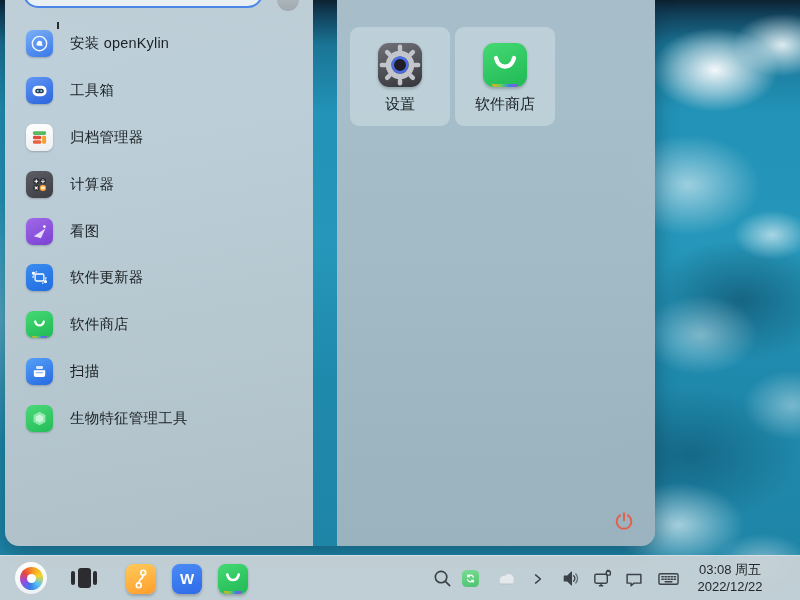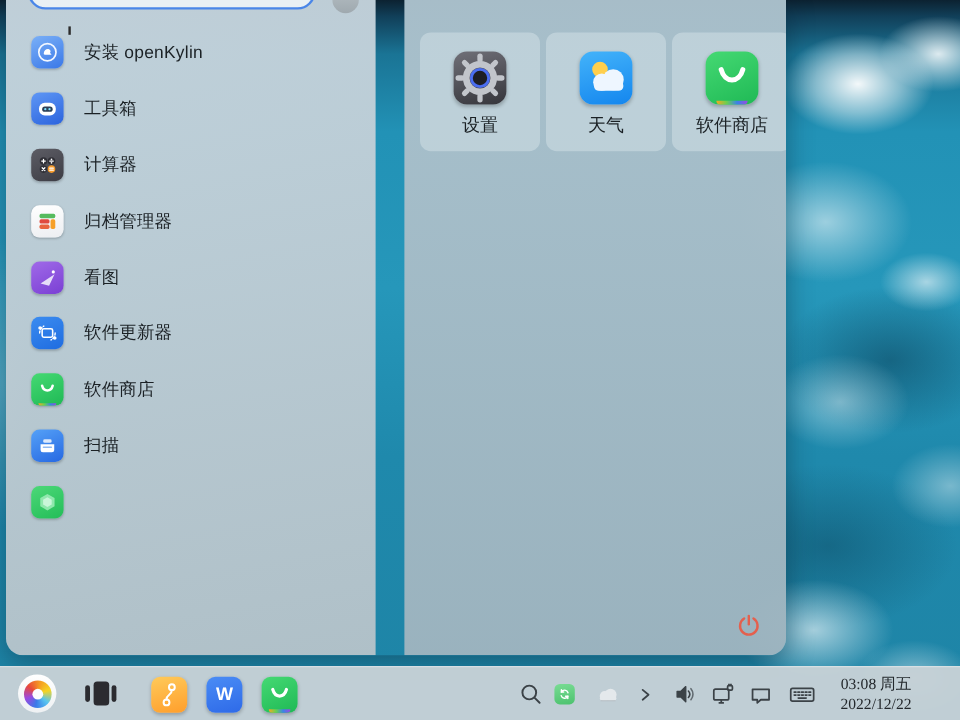--- a/index.html
+++ b/index.html
@@ -99,21 +99,21 @@
   .tb-files { left:126px; background:linear-gradient(165deg,#ffca5a,#ff9e2c); }
   .tb-wps   { left:172px; background:linear-gradient(165deg,#4a8cf5,#2e6ae8);
     color:#fff; font-weight:bold; font-size:15px; }
   .tb-store { left:218px; background:linear-gradient(155deg,#45d973,#1fb955); position:absolute; }
   .tb-store::after { content:""; position:absolute; left:6px; right:6px; bottom:0; height:2.5px;
     border-radius:0 0 3px 3px; background:linear-gradient(90deg,#f5a623,#6ad04f,#3b82e8,#9a4ae0); }
   .tray { top:0; height:45px; }
   .tb-updater { left:462px; top:14px; width:17px; height:17px; border-radius:4.5px;
     background:linear-gradient(170deg,#79dc94,#4cc26e); }
   .clock { position:absolute; left:682px; top:6px; width:96px; text-align:center;
-    font-size:13px; line-height:16.5px; color:#23282c; cursor:default;font-family:Liberation Serif, serif; }
+    font-size:13px; line-height:16.5px; color:#23282c; cursor:default; }
 </style>
 </head>
 <body>
 
 <div class="wallpaper"></div>
 
 <div class="menu">
 
   <div class="menu-left">
     <div class="search-box">
@@ -138,20 +138,32 @@
       <div class="app-row">
         <span class="ai ai-toolbox">
           <svg width="21" height="21" viewBox="0 0 24 24">
               <rect x="4" y="6.5" width="16" height="12" rx="5.5" fill="#fff"></rect>
               <rect x="7" y="10" width="10" height="5" rx="2.5" fill="#2d4058"></rect>
               <circle cx="10" cy="12.5" r="1.1" fill="#7fe3ff"></circle>
               <circle cx="14" cy="12.5" r="1.1" fill="#7fe3ff"></circle>
             </svg>
         </span>
         <span class="app-label">工具箱</span>
+      </div>
+
+      <div class="app-row">
+        <span class="ai ai-archive">
+          <svg width="21" height="21" viewBox="0 0 24 24">
+              <rect x="4.5" y="4.8" width="15" height="4.2" rx="1.6" fill="#55bb5e"></rect>
+              <rect x="4.5" y="9.9" width="9.5" height="4.2" rx="1.6" fill="#e04a3f"></rect>
+              <rect x="15" y="9.9" width="4.5" height="9.3" rx="1.6" fill="#f6a028"></rect>
+              <rect x="4.5" y="15" width="9.5" height="4.2" rx="1.6" fill="#e8643f"></rect>
+            </svg>
+        </span>
+        <span class="app-label">归档管理器</span>
       </div>
 
       <div class="app-row">
         <span class="ai ai-calc">
           <svg width="21" height="21" viewBox="0 0 24 24">
             <circle cx="8.3" cy="8.3" r="3.6" fill="#2f2f36"></circle>
               <path d="M8.3 6.6 v3.4 M6.6 8.3 h3.4" stroke="#fff" stroke-width="1.2" stroke-linecap="round"></path>
             <circle cx="15.9" cy="8.3" r="3.6" fill="#2f2f36"></circle>
               <path d="M14.2 8.3 h3.4" stroke="#fff" stroke-width="1.2" stroke-linecap="round"></path>
               <circle cx="15.9" cy="6.7" r=".8" fill="#fff"></circle>
@@ -159,32 +171,20 @@
             <circle cx="8.3" cy="15.9" r="3.6" fill="#2f2f36"></circle>
               <path d="M7 14.6 l2.6 2.6 M9.6 14.6 l-2.6 2.6" stroke="#fff" stroke-width="1.2" stroke-linecap="round"></path>
             <circle cx="15.9" cy="15.9" r="3.6" fill="#f69a2b"></circle>
               <path d="M14.2 15 h3.4 M14.2 16.9 h3.4" stroke="#fff" stroke-width="1.2" stroke-linecap="round"></path>
           </svg>
         </span>
         <span class="app-label">计算器</span>
       </div>
 
       <div class="app-row">
-        <span class="ai ai-archive">
-          <svg width="21" height="21" viewBox="0 0 24 24">
-              <rect x="4.5" y="4.8" width="15" height="4.2" rx="1.6" fill="#55bb5e"></rect>
-              <rect x="4.5" y="9.9" width="9.5" height="4.2" rx="1.6" fill="#e04a3f"></rect>
-              <rect x="15" y="9.9" width="4.5" height="9.3" rx="1.6" fill="#f6a028"></rect>
-              <rect x="4.5" y="15" width="9.5" height="4.2" rx="1.6" fill="#e8643f"></rect>
-            </svg>
-        </span>
-        <span class="app-label">归档管理器</span>
-      </div>
-
-      <div class="app-row">
         <span class="ai ai-viewer">
           <svg width="21" height="21" viewBox="0 0 24 24">
               <circle cx="17.6" cy="6.4" r="1.5" fill="#fff"></circle>
               <path d="M5.5 17.5 L18.8 8.6 L13.6 19.6 Z" fill="#e6dcf8"></path>
             </svg>
         </span>
         <span class="app-label">看图</span>
       </div>
 
 
@@ -221,20 +221,21 @@
         <span class="app-label">扫描</span>
       </div>
 
       <div class="app-row">
         <span class="ai ai-bio">
           <svg width="21" height="21" viewBox="0 0 24 24">
               <polygon points="12,4.2 18.8,8.1 18.8,15.9 12,19.8 5.2,15.9 5.2,8.1" fill="#8fe8ad"></polygon>
               <polygon points="12,7.4 16.1,9.7 16.1,14.3 12,16.6 7.9,14.3 7.9,9.7" fill="#c9f6d9"></polygon>
             </svg>
         </span>
+        <span class="app-label">生物特征管理工具</span>
       </div>
 
     </div>
   </div>
 
   <div class="menu-right">
     <div class="tiles">
 
       <div class="tile">
         <div class="tile-icon ti-settings">
@@ -249,33 +250,20 @@
               <line x1="11.4" y1="32.6" x2="9.1" y2="34.9"></line>
                 <line x1="32.6" y1="11.4" x2="34.9" y2="9.1"></line>
             </g>
             <circle cx="22" cy="22" r="11.5" fill="none" stroke="#c2c5cb" stroke-width="5.5"></circle>
             <circle cx="22" cy="22" r="7.2" fill="#1e1e24" stroke="#4a6df0" stroke-width="2.4"></circle>
           </svg>
         </div>
         <div class="tile-label">设置</div>
       </div>
 
-      <div class="tile">
-        <div class="tile-icon ti-weather">
-          <svg width="44" height="44" viewBox="0 0 44 44">
-              <circle cx="17" cy="15" r="6.5" fill="#ffcf4d"></circle>
-              <g fill="#eef6ff">
-                <circle cx="18.5" cy="25.5" r="7.2"></circle>
-                <circle cx="28" cy="23.5" r="8.8"></circle>
-                <rect x="12" y="24.5" width="24.5" height="8.2" rx="4.1"></rect>
-              </g>
-            </svg>
-        </div>
-        <div class="tile-label">天气</div>
-      </div>
 
       <div class="tile">
         <div class="tile-icon ti-store">
           <svg width="44" height="44" viewBox="0 0 44 44" fill="none">
               <path d="M13 15 C16 26.5 28 26.5 31 15" stroke="#fff" stroke-width="4.2" stroke-linecap="round"></path>
             </svg>
         </div>
         <div class="tile-label">软件商店</div>
       </div>
 

